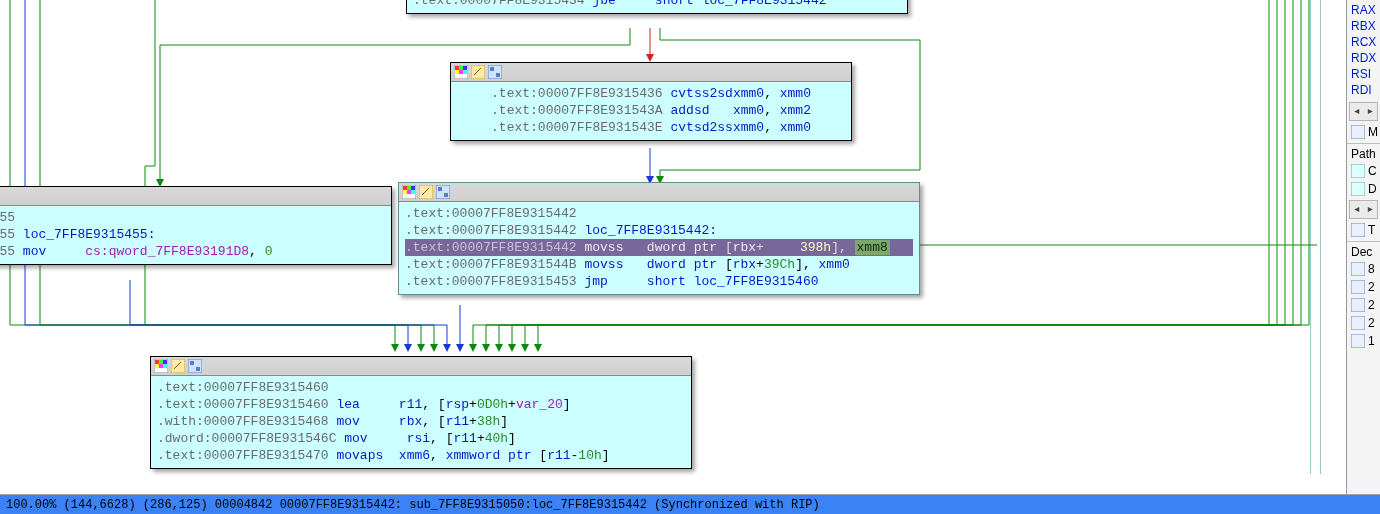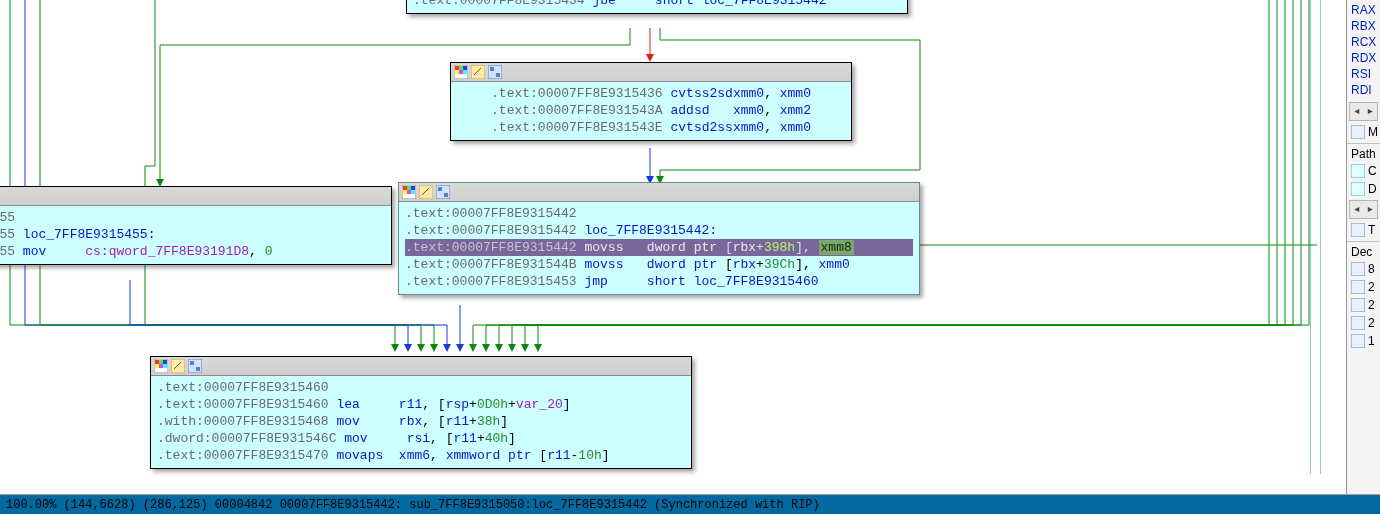--- a/index.html
+++ b/index.html
@@ -1,18 +1,18 @@
 <!DOCTYPE html>
 <html><head>
 <meta charset="utf-8">
 <style>
   html,body{margin:0;padding:0;height:100%;font-family:"Lucida Console","Courier New",monospace;font-size:13px;color:#000;background:#fff;}
   .app{display:grid;grid-template-columns:1fr 50px;grid-template-rows:1fr 20px;width:1380px;height:514px;}
   .canvas{position:relative;background:#fff;overflow:hidden;}
-  .statusbar{grid-column:1/3;background:#0369a1;border-top:1px solid #a0a0a0;padding:2px 6px;font-size:12px;line-height:16px;white-space:nowrap;overflow:hidden;color:#000;font-family:"Lucida Console","Courier New",monospace;}
+  .statusbar{grid-column:1/3;background:#3b82f6;border-top:1px solid #a0a0a0;padding:2px 6px;font-size:12px;line-height:16px;white-space:nowrap;overflow:hidden;color:#000;font-family:"Lucida Console","Courier New",monospace;}
   .sidepanel{background:#f4f4f4;border-left:1px solid #999;position:relative;font-family:"Segoe UI","Tahoma",sans-serif;font-size:12px;overflow:hidden;margin-left:16px;}
   .reglist{padding:2px 4px;}
   .reg{color:#0018c8;line-height:16px;white-space:nowrap;}
   .hscroll{display:flex;height:17px;background:#eaeaea;border:1px solid #b5b5b5;margin:2px 2px;}
   .hscroll .btn{width:16px;text-align:center;color:#444;font-size:10px;line-height:15px;cursor:pointer;}
   .hscroll .track{flex:1;background:#f0f0f0;}
   .sideicon{display:flex;align-items:center;gap:3px;padding:2px 4px;color:#000;white-space:nowrap;}
   .sideicon svg{flex:none;}
   .sidesep{height:1px;background:#c0c0c0;margin:2px 0;}
   .sideitem{padding:1px 4px;white-space:nowrap;}
@@ -26,21 +26,21 @@
   .line{white-space:pre;line-height:17px;}
   .addr{color:#6a6a6a;}
   .mn{color:#0018c8;}
   .reg-op{color:#0018c8;}
   .num{color:#2a8a2a;}
   .loc{color:#0018c8;}
   .sym{color:#a21caf;}
   .node .line.sel{background:#77679b;color:#dcdad6;}
   .node .line.sel .addr{color:#c7c1d8;}
   .node .line.sel .mn,.node .line.sel .reg-op,.node .line.sel .loc{color:#ece8f6;}
-  .node .line.sel .num{color:#bef264;}
+  .node .line.sel .num{color:#fef9c3;margin-left:36px;}
   .node .line.sel .xmm8{background:#7fa66d;color:#0b2e07;padding:0 2px;}
   
   svg.edges{position:absolute;inset:0;pointer-events:none;}
   .ln{stroke-width:1;fill:none;}
   .g{stroke:#0a8a0a;}
   .r{stroke:#d42020;}
   .b{stroke:#1838d8;}
   
   .canvas-vline{position:absolute;top:0;bottom:20px;width:1px;background:#98c7c6;}
 </style>

